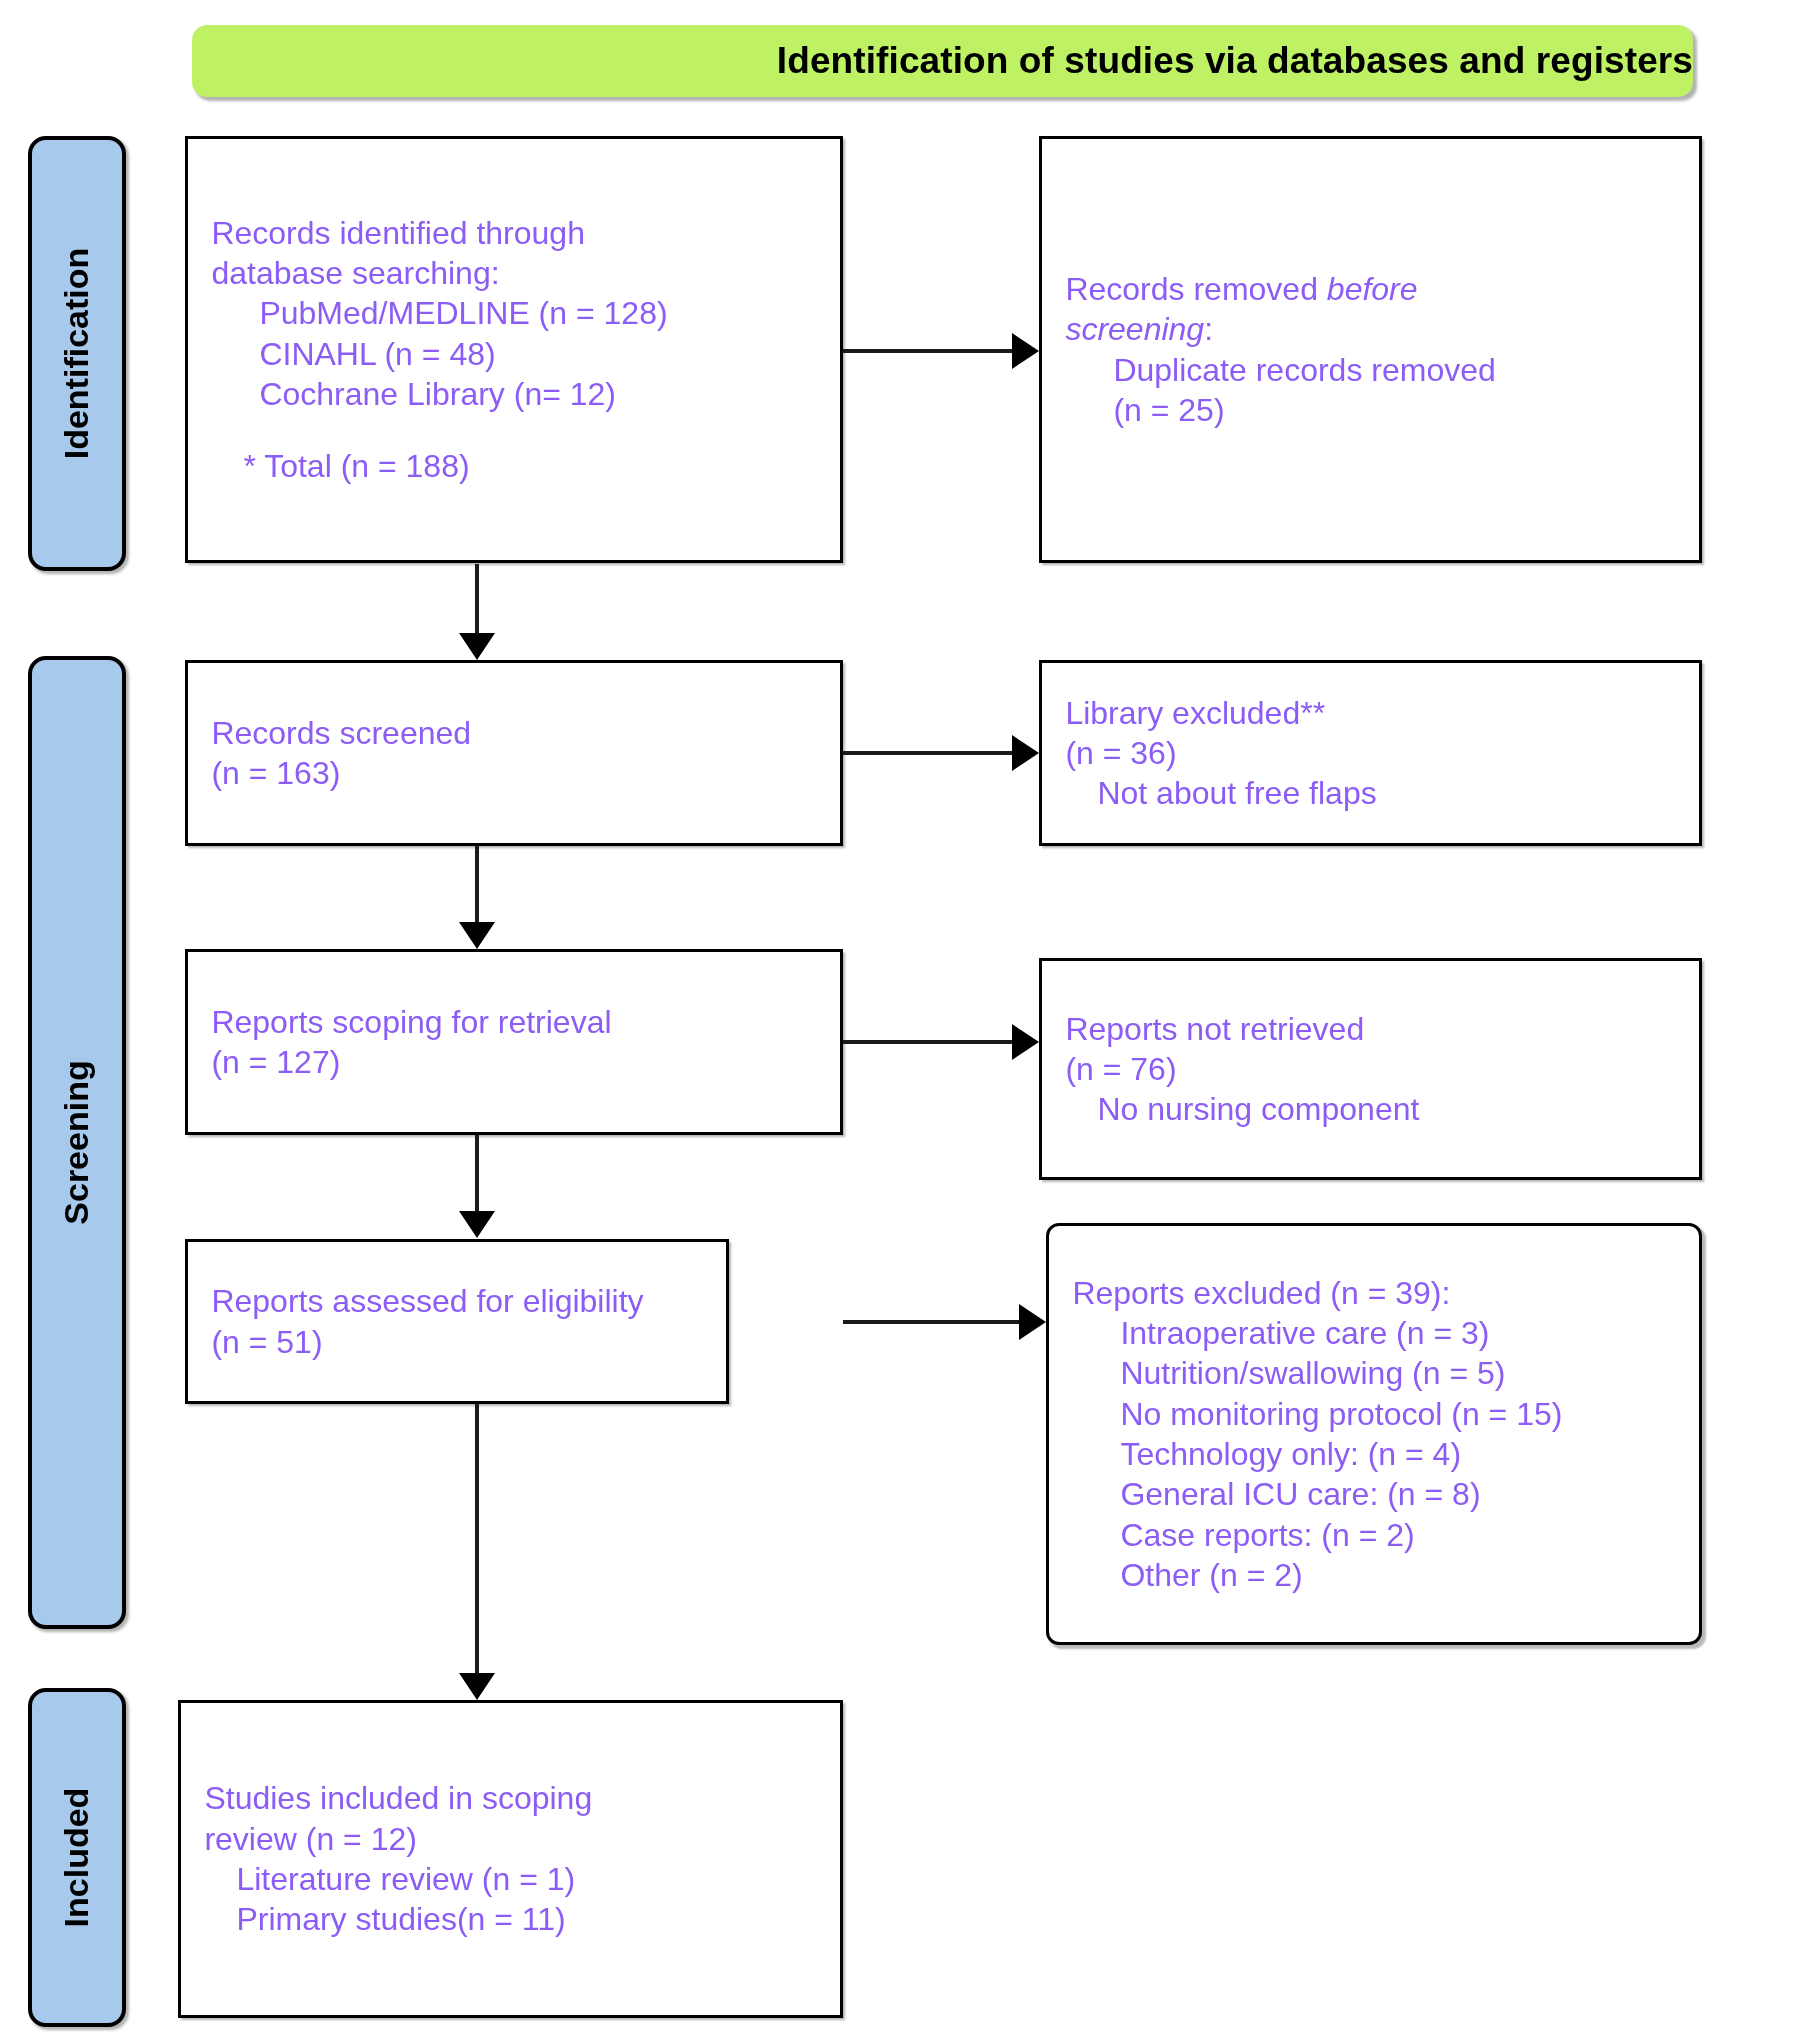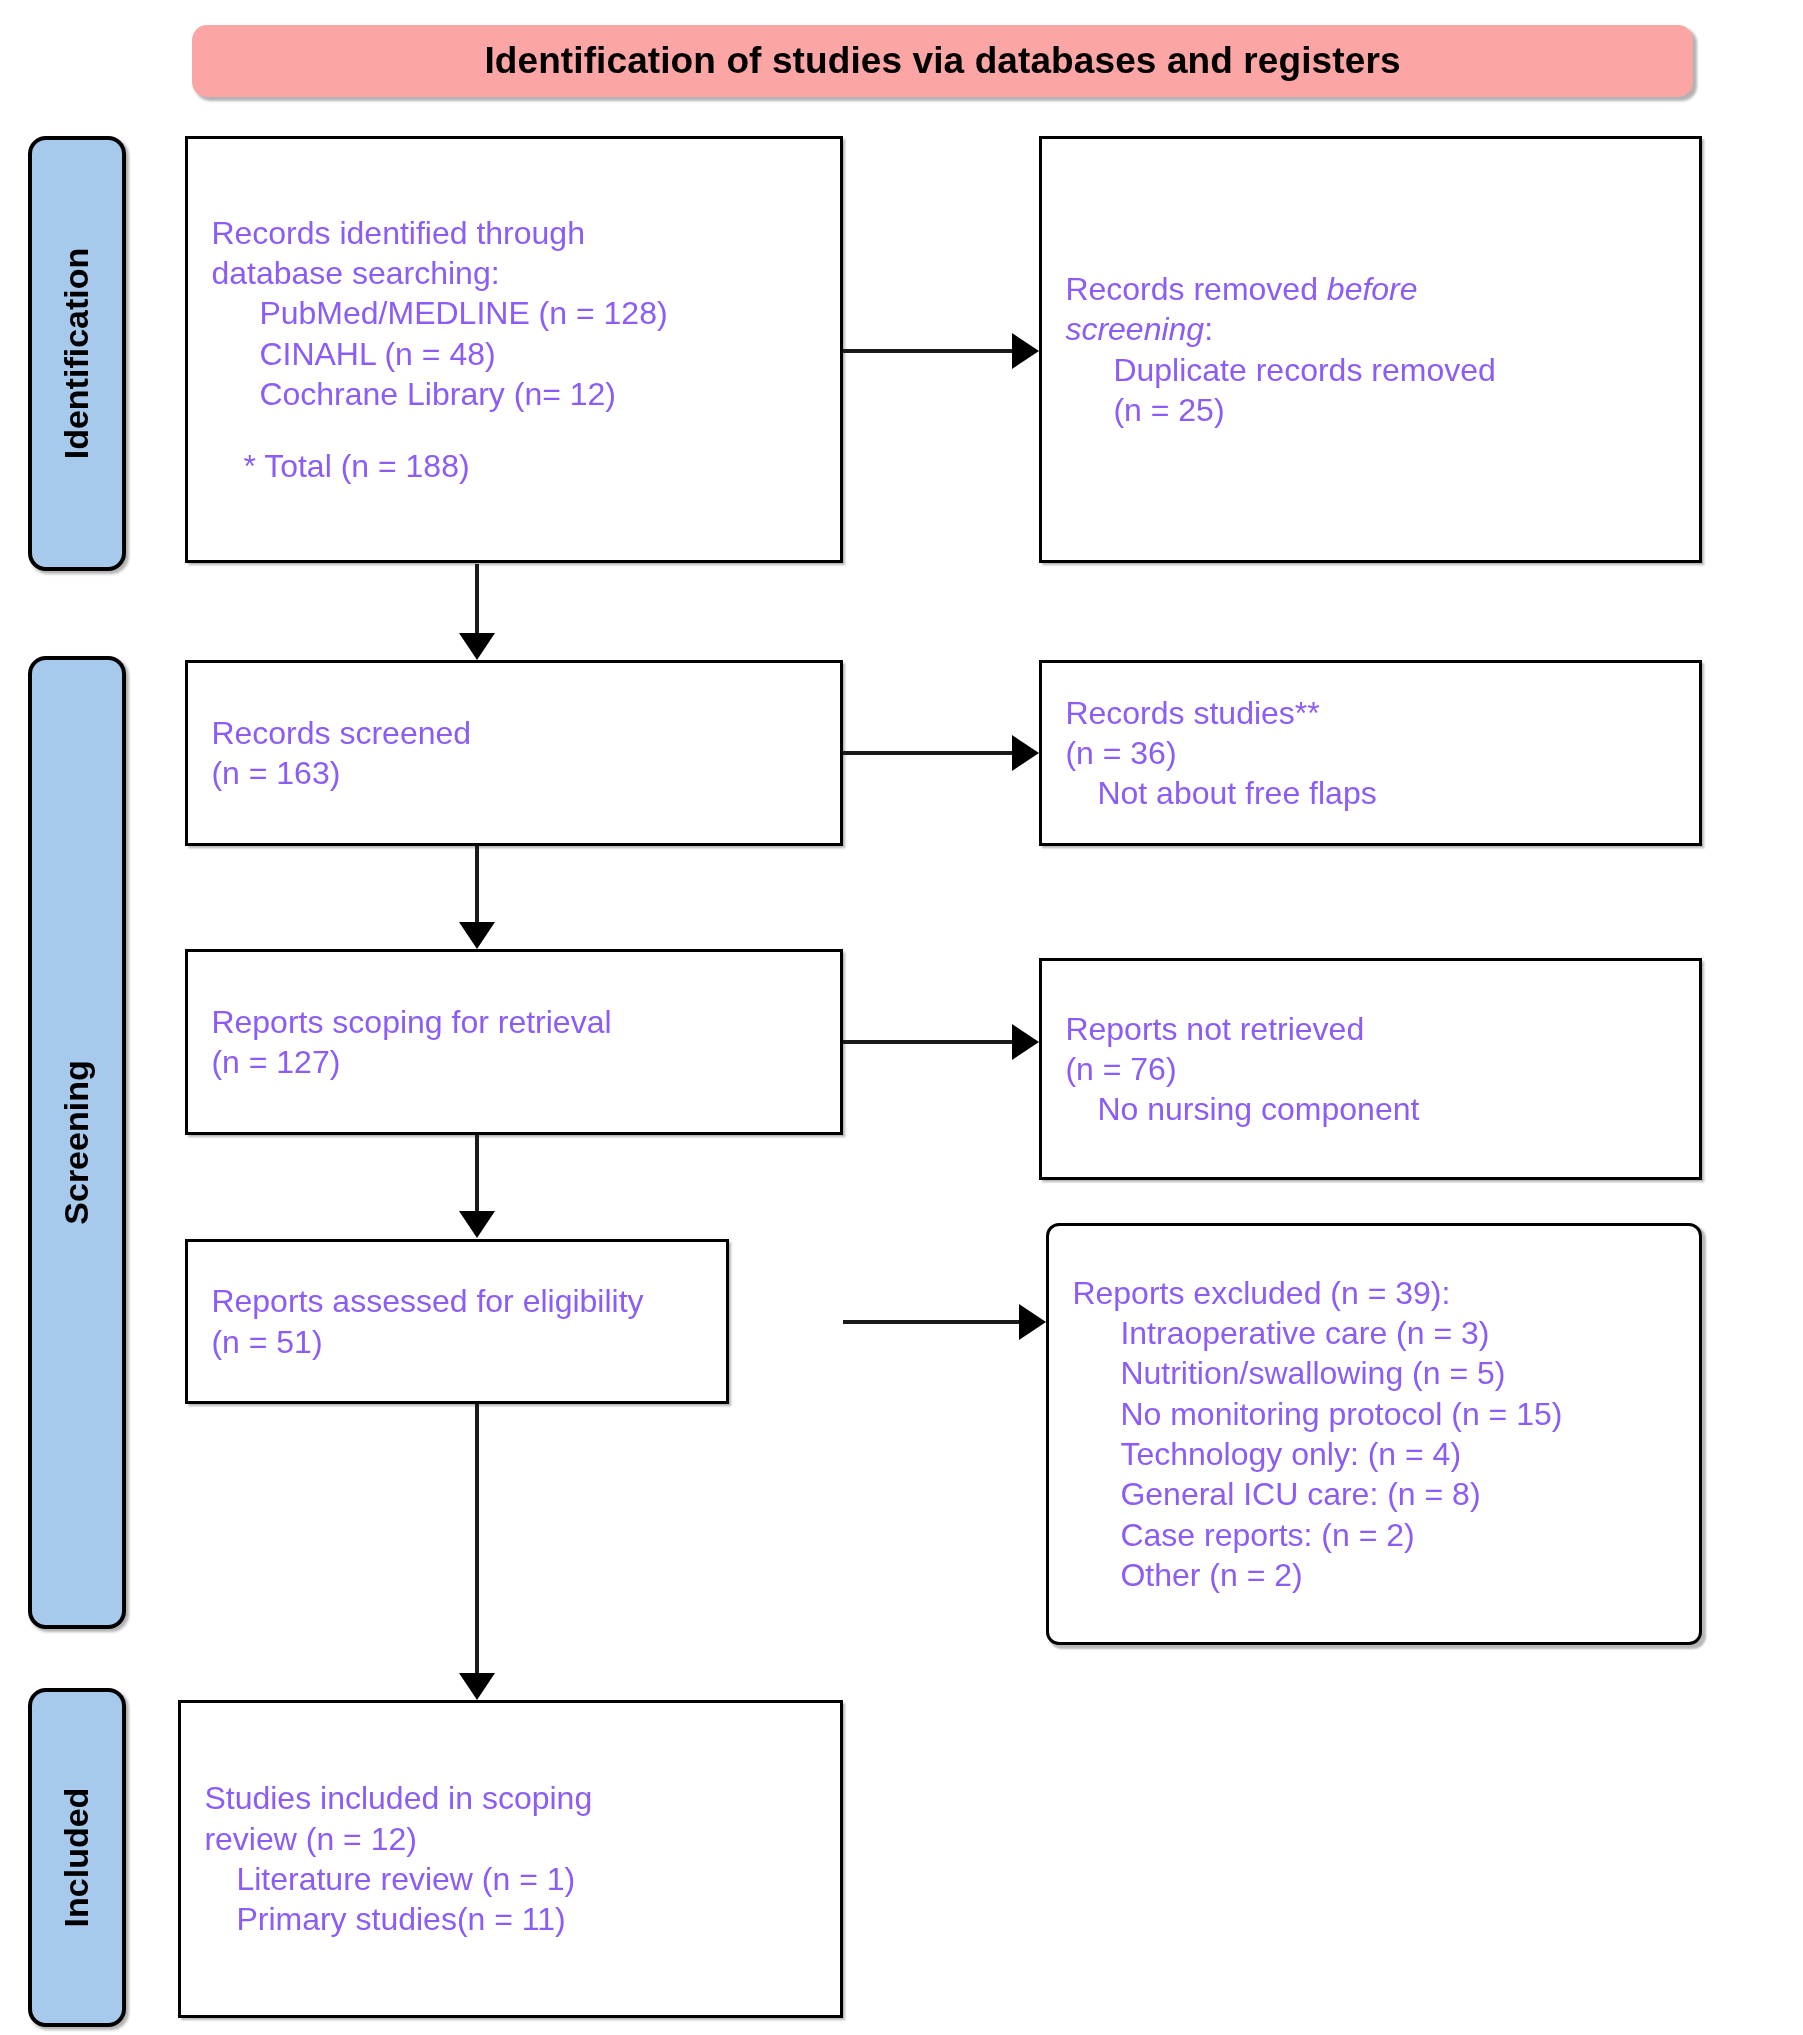--- a/index.html
+++ b/index.html
@@ -17,26 +17,26 @@
     position: relative;
     width: 1803px;
     height: 2035px;
     background: #ffffff;
     overflow: hidden;
   }
 
   
   .phase-banner {
     position: absolute;
-    background: #fca5a5;
+    background: #bef264;
     border-radius: 15px;
     box-shadow: 3.4px 3.4px 2.8px rgba(0,0,0,0.30);
     display: flex;
     align-items: center;
-    justify-content: center;
+    justify-content: flex-end;
     text-align: center;
   }
   .phase-banner .banner-text {
     font-weight: bold;
     font-size: 37px;
     letter-spacing: 0.1px;
     color: #000000;
     line-height: 1.1;
   }
 
@@ -174,21 +174,21 @@
     <div class="shaft" style="height:69px;"></div>
     <div class="head" style="top:69px;"></div>
   </div>
 
   <div class="flow-box" style="left:185px; top:660px; width:658px; height:186px;">
     <div class="line">Records screened</div>
     <div class="line">(n = 163)</div>
   </div>
 
   <div class="flow-box" style="left:1039px; top:660px; width:663px; height:186px;">
-    <div class="line">Records studies**</div>
+    <div class="line">Library excluded**</div>
     <div class="line">(n = 36)</div>
     <div class="line indent-half">Not about free flaps</div>
   </div>
 
   <div class="arrow-h" style="left:843px; top:753px; width:196px;">
     <div class="shaft" style="width:169px;"></div>
     <div class="head" style="left:169px;"></div>
   </div>
 
   <div class="arrow-v" style="left:477px; top:846px; height:103px;">

